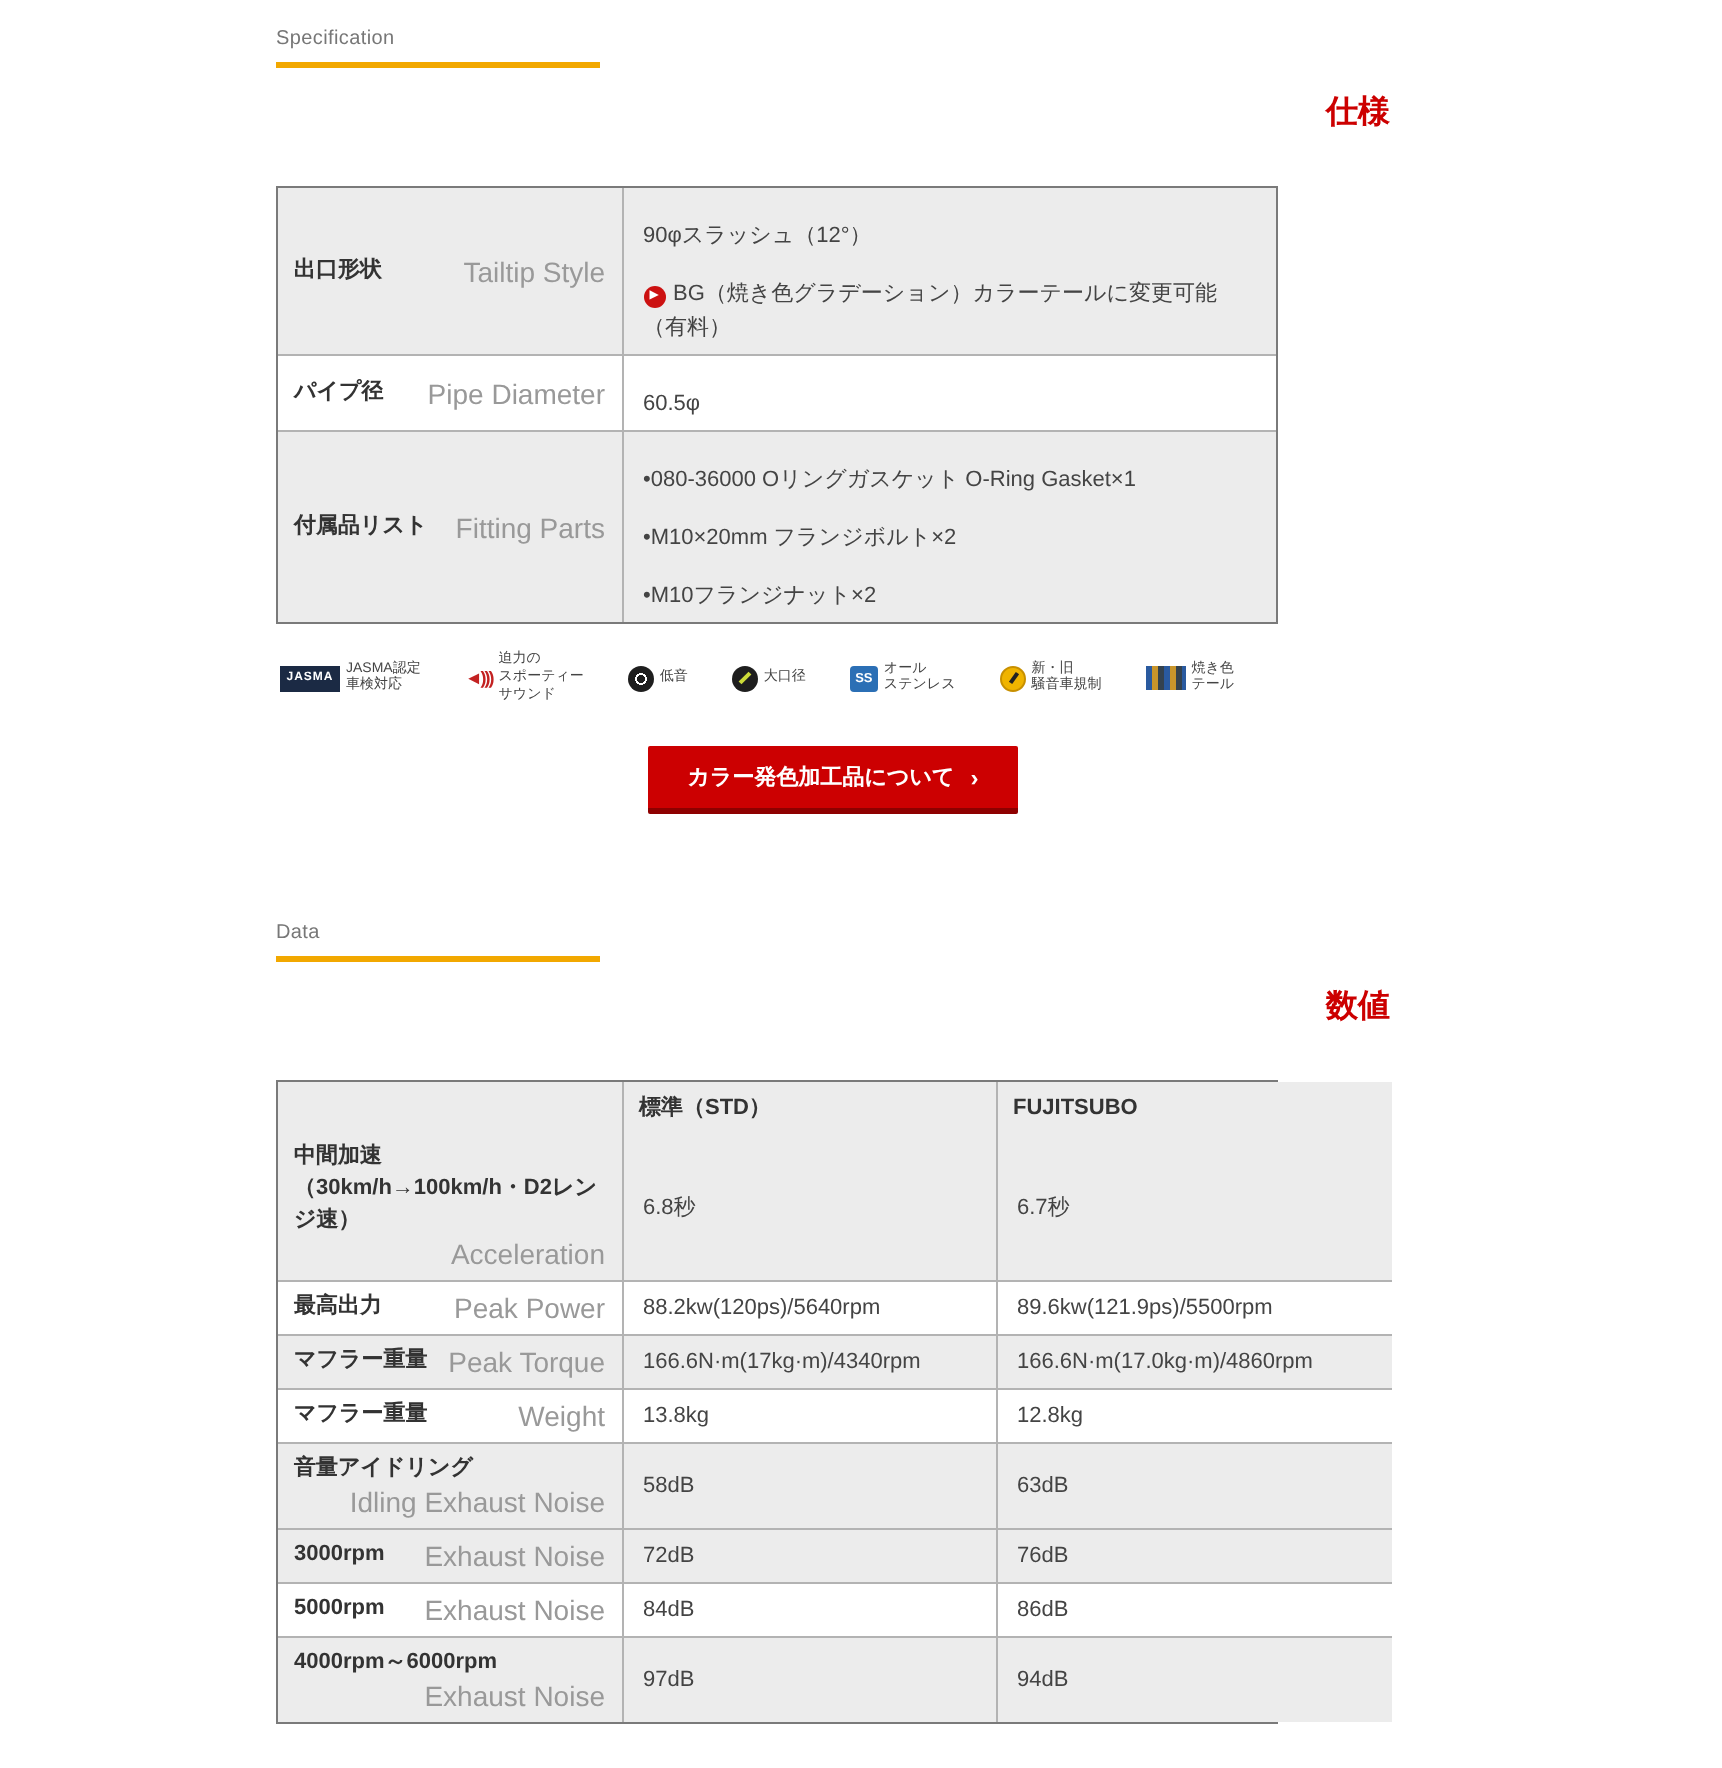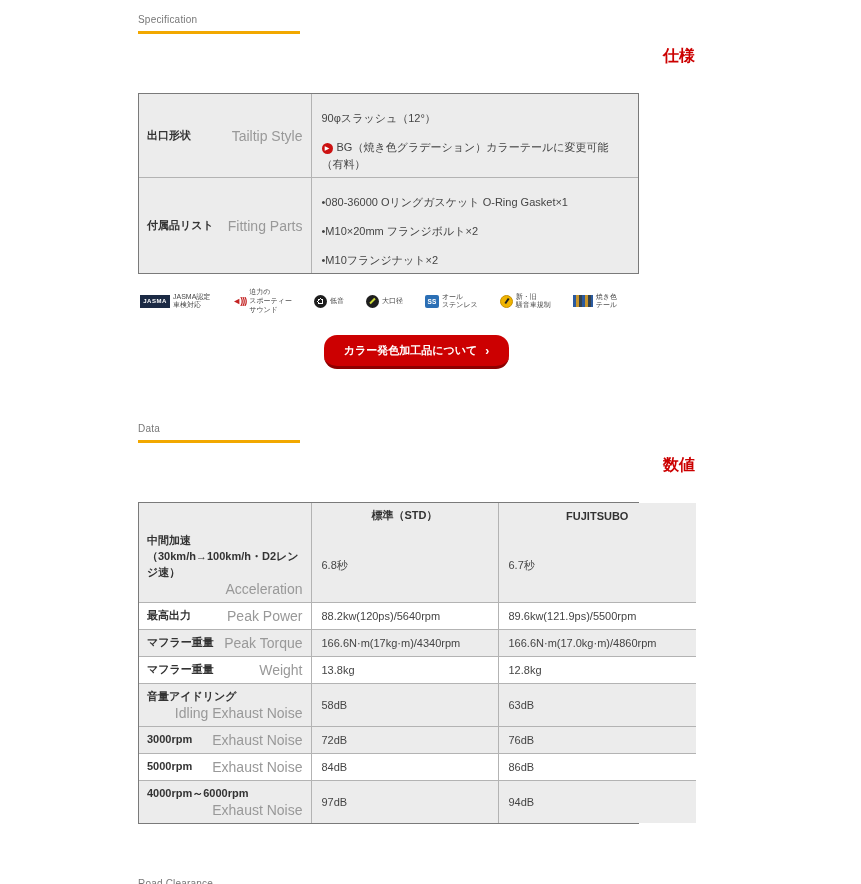--- a/index.html
+++ b/index.html
@@ -35,21 +35,21 @@
   .vline { line-height: 1.55; margin-top: 12px; }
   .vline.linkline { cursor: pointer; }
   .circ-arrow {
     display: inline-block; width: 11px; height: 11px; border-radius: 50%;
     background: #cc1111; color: #fff; font-size: 6px; line-height: 11px;
     text-align: center; vertical-align: 1px; margin-right: 4px;
   }
 
   
   .data-table col.c1 { width: 172px; } .data-table col.c2 { width: 187px; } .data-table col.c3 { width: 198px; }
-  .data-table .hdr th { text-align: center; font-weight: bold; padding: 5px 8px; background: #ececec; }
+  .data-table .hdr th { text-align: left; font-weight: bold; padding: 5px 8px; background: #ececec; }
 
   
   .badges { display: flex; align-items: center; gap: 22px; margin: 15px 0 0 2px; height: 24px; }
   .badge { display: inline-flex; align-items: center; gap: 3px; }
   .blabel { white-space: pre-line; font-size: 7px; line-height: 1.25; color: #444; }
   .bicon { display: inline-flex; align-items: center; justify-content: center; flex: none; }
   .icon-jasma { background: #1b2a44; color: #fff; font-size: 6px; font-weight: bold; width: 30px; height: 13px; letter-spacing: .5px; }
   .icon-speaker { color: #c32222; font-weight: bold; font-size: 9px; letter-spacing: -1px; }
   .icon-tailtip { width: 13px; height: 13px; border-radius: 50%;
     background: radial-gradient(circle, #1e1e1e 0 2px, #ffffff 2px 3px, #1e1e1e 3px); }
@@ -59,21 +59,21 @@
   .icon-stainless { background: #2b6fb5; color: #fff; font-size: 6.5px; font-weight: bold; width: 14px; height: 13px; border-radius: 2px; }
   .icon-gauge { width: 13px; height: 13px; border-radius: 50%; background: #f0b400; position: relative; border: 1px solid #c89000; }
   .icon-gauge::after { content: ""; position: absolute; left: 5px; top: 2px; width: 2px; height: 6px; background: #222; transform: rotate(35deg); }
   .icon-gradient-tail { width: 20px; height: 12px;
     background: repeating-linear-gradient(90deg, #2a5a9f 0 3px, #c8952b 3px 6px, #34424e 6px 9px); }
 
   
   .btn-row { display: flex; justify-content: center; width: 557px; margin: 22px 0 0 0; }
   .red-btn {
     background: #cc0001; color: #fff; border: none; border-bottom: 3px solid #8e0000;
-    border-radius: 13px; font-size: 11px; font-weight: bold; padding: 8px 20px;
+    border-radius: 1px; font-size: 11px; font-weight: bold; padding: 8px 20px;
     font-family: inherit; cursor: pointer; display: inline-flex; align-items: center; gap: 8px; text-align: center;
   }
   .red-btn .chev { font-weight: bold; font-size: 12px; }
 
   .gap-section { margin-top: 54px; }
   .gap-road { margin-top: 54px; }
 </style>
 </head>
 <body>
 
@@ -90,20 +90,31 @@
             <tr class="row-gray">
               <th class="label-cell">
                 <div class="label-flex">
                   <span class="jp">出口形状</span>
                   <span class="en">Tailtip Style</span>
                 </div>
               </th>
               <td class="value-cell">
                 <div class="vline">90φスラッシュ（12°）</div>
                 <div class="vline linkline"><span class="circ-arrow">▶</span>BG（焼き色グラデーション）カラーテールに変更可能（有料）</div>
+              </td>
+            </tr>
+            <tr class="row-white">
+              <th class="label-cell">
+                <div class="label-flex">
+                  <span class="jp">パイプ径</span>
+                  <span class="en">Pipe Diameter</span>
+                </div>
+              </th>
+              <td class="value-cell">
+                <div class="vline">60.5φ</div>
               </td>
             </tr>
             <tr class="row-gray">
               <th class="label-cell">
                 <div class="label-flex">
                   <span class="jp">付属品リスト</span>
                   <span class="en">Fitting Parts</span>
                 </div>
               </th>
               <td class="value-cell">

